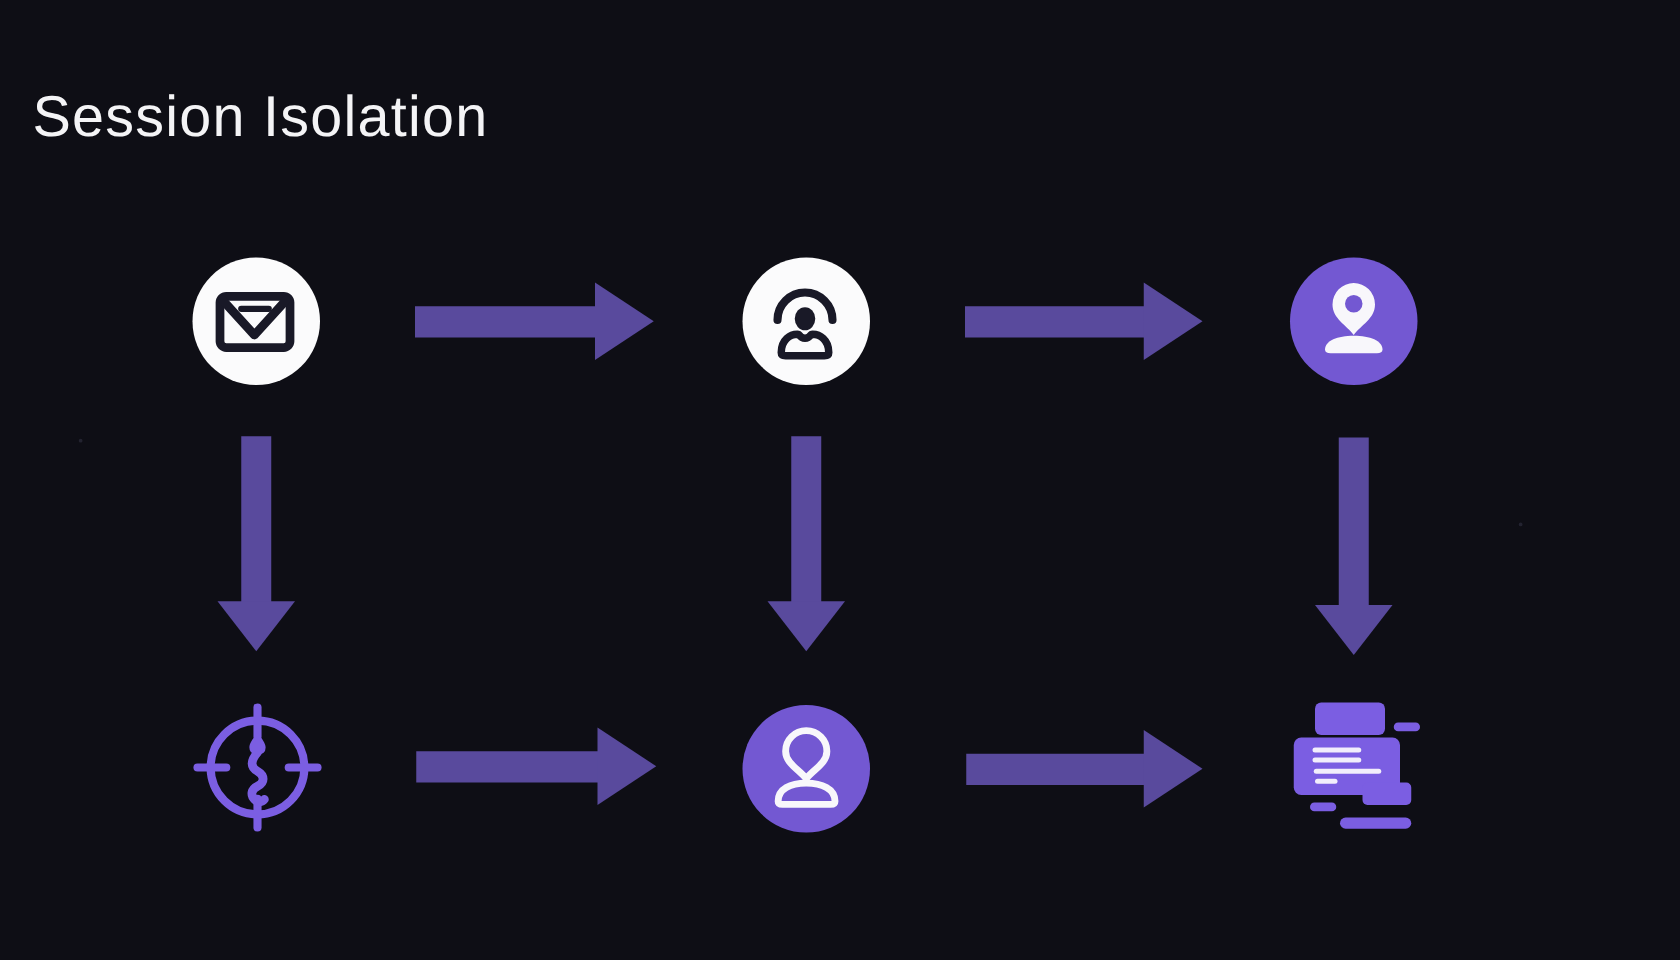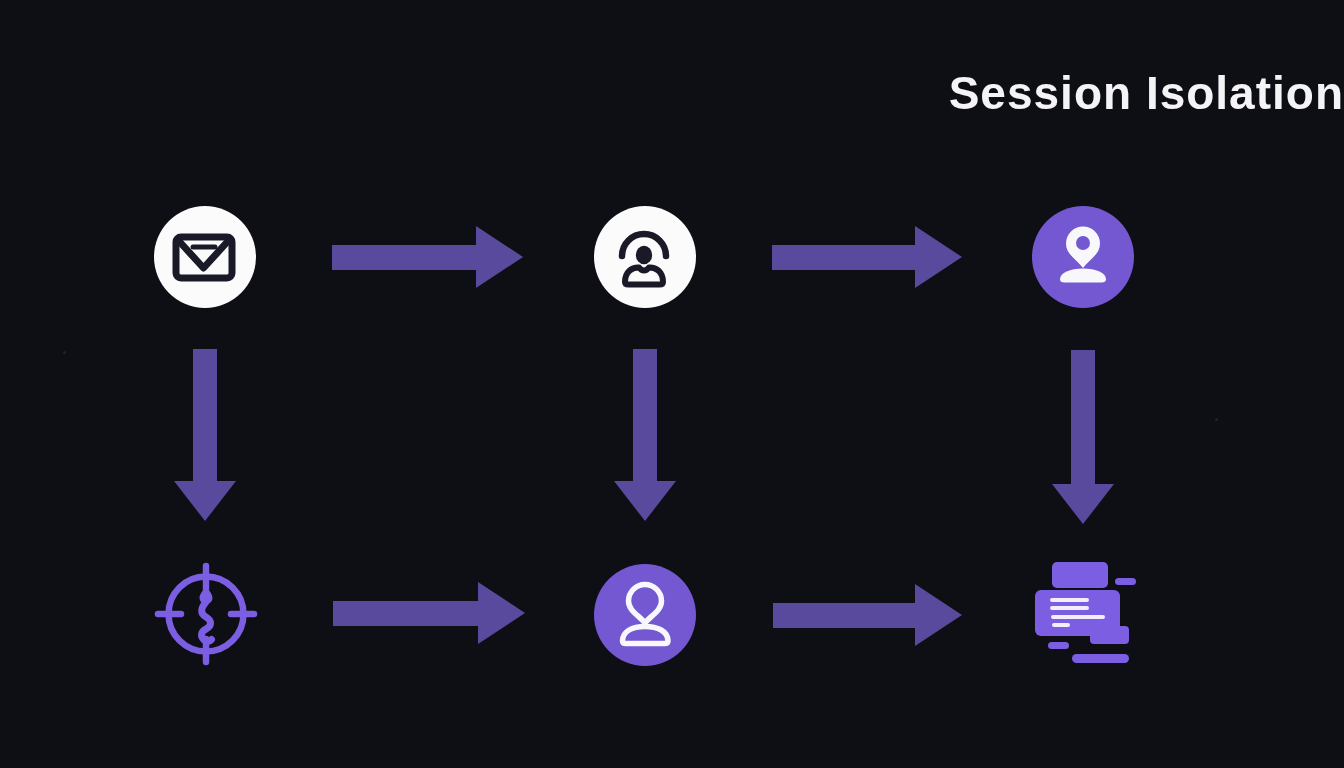--- a/index.html
+++ b/index.html
@@ -7,25 +7,26 @@
     position:relative;
     width:1344px;height:768px;
     overflow:hidden;
     background:var(--background,#0e0e15);
     font-family:"Liberation Sans", sans-serif;
   }
   .title{
     position:absolute;
     left:0;right:0;top:66px;
     margin:0;
-    text-align:right;
+    text-align:left;
     font-size:46px;
-    font-weight:bold;
+    font-weight:normal;
     letter-spacing:1px;
     color:var(--title-color,#f4f4f6);
+    padding-left:26px;
   }
   
   .node{position:absolute;border-radius:50%;display:flex;align-items:center;justify-content:center;}
   .node.circle{width:102px;height:102px;}
   .node.white{background:var(--node-circle-white,#fbfbfc);}
   .node.purple{background:var(--node-circle-purple,#7358d2);}
   .node svg{display:block;}
   
   .harrow{position:absolute;height:62px;}
   .harrow .shaft{position:absolute;left:0;top:18.5px;right:46px;height:25px;background:var(--arrow-color,#594a9d);}

